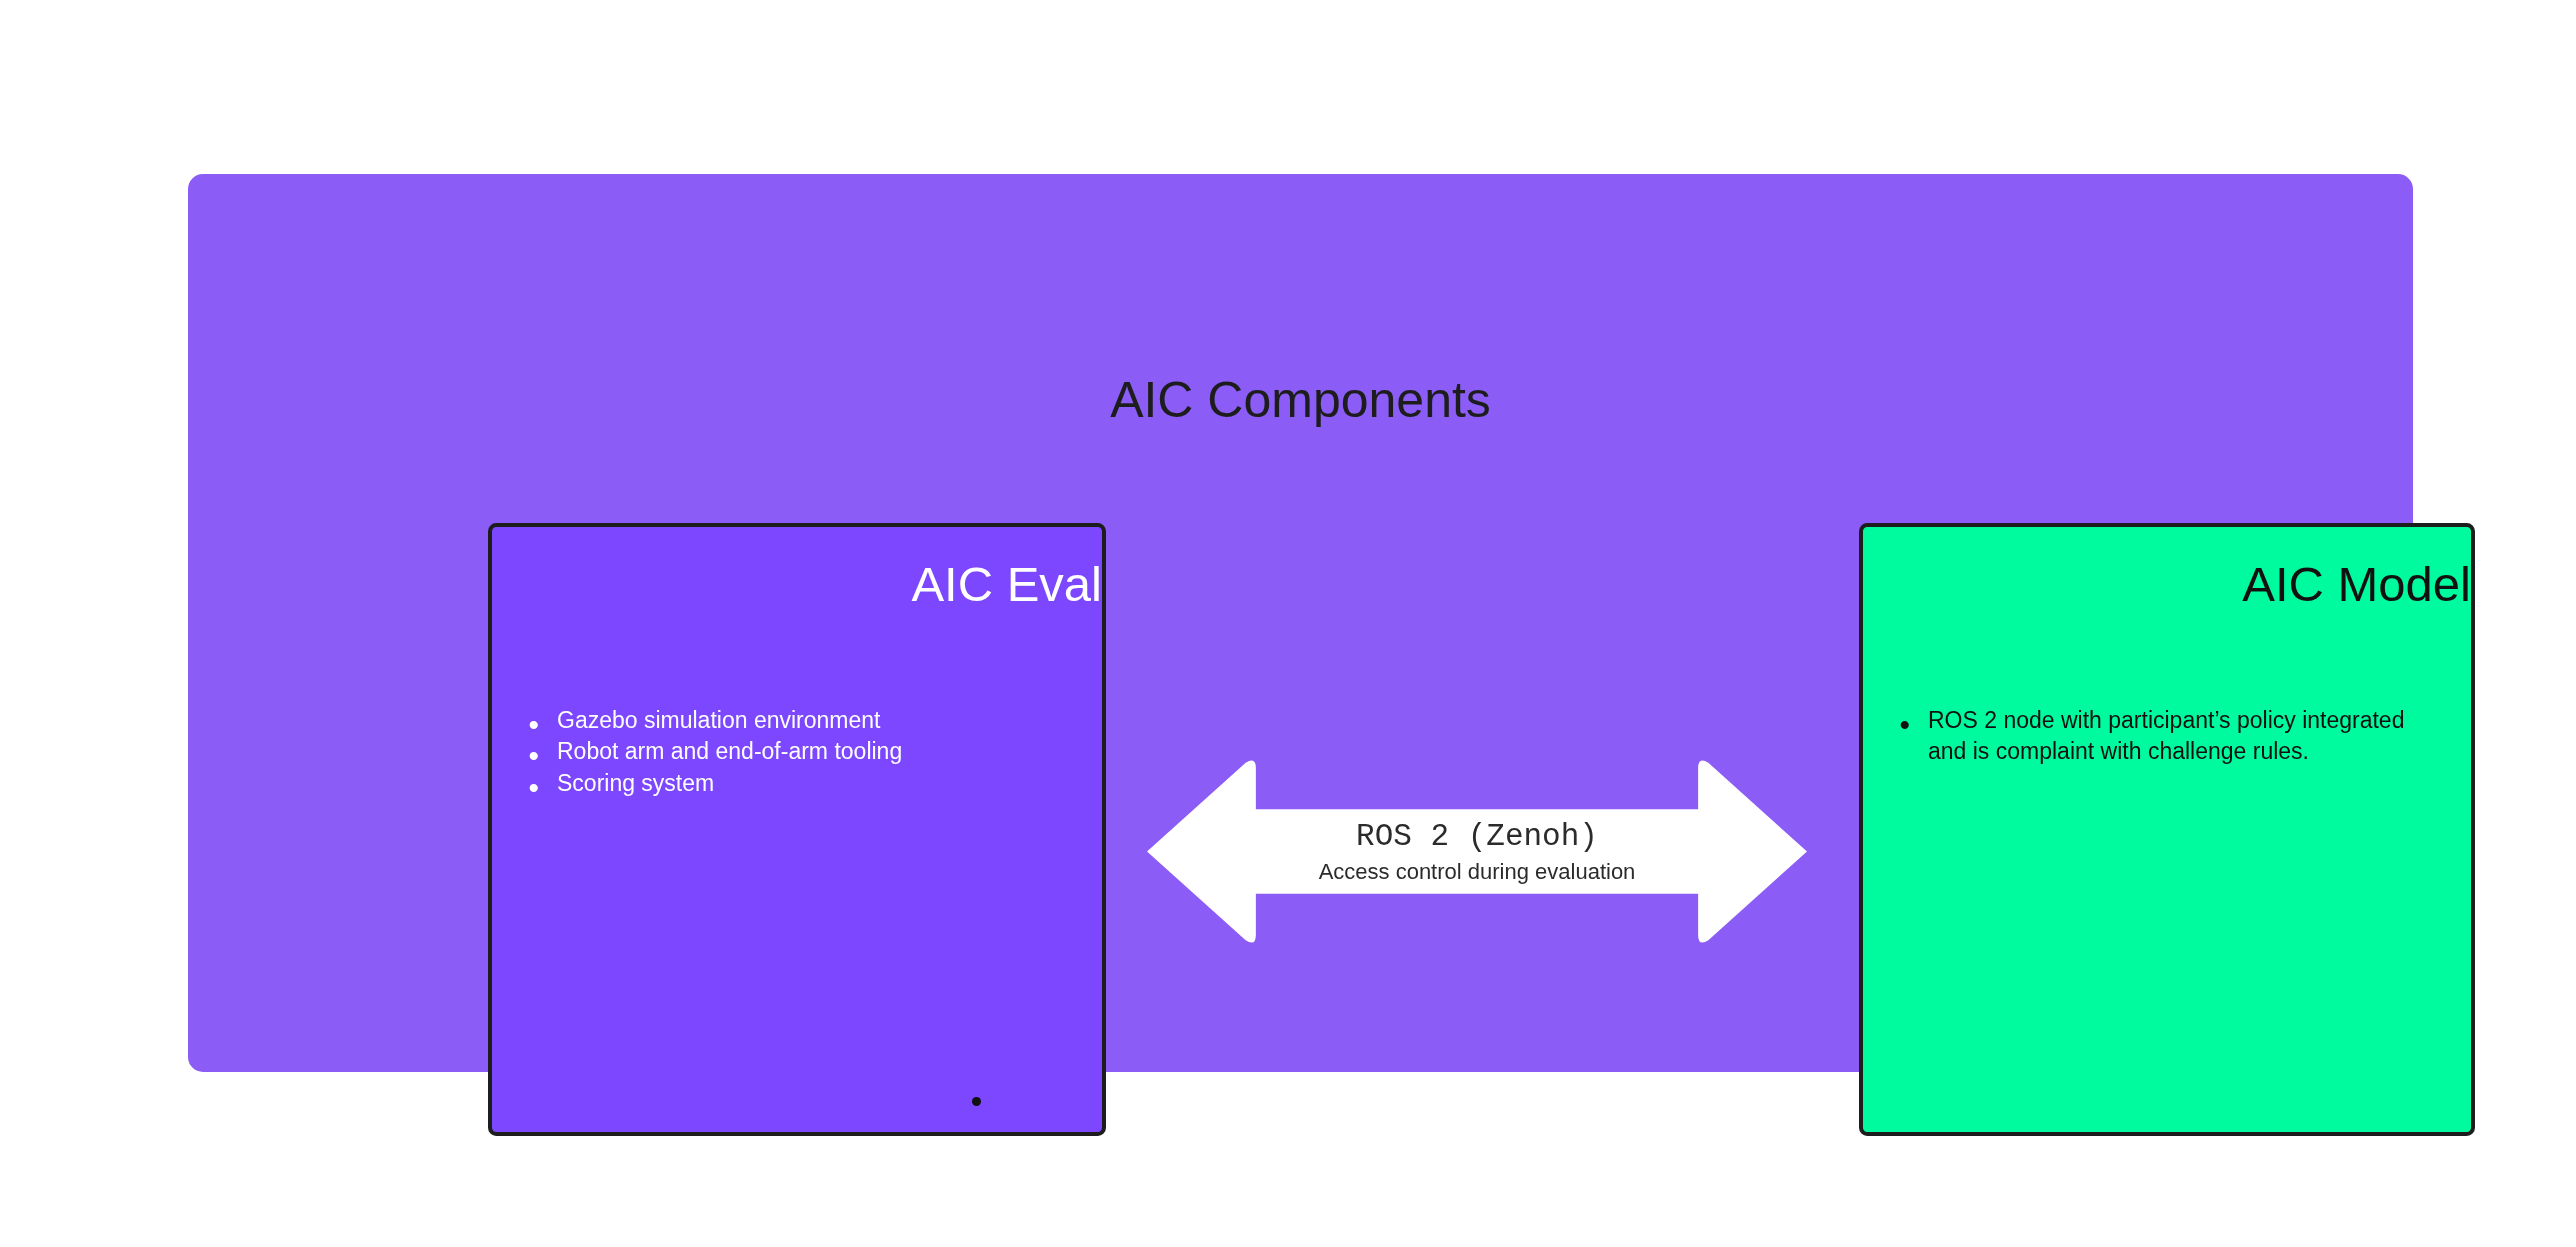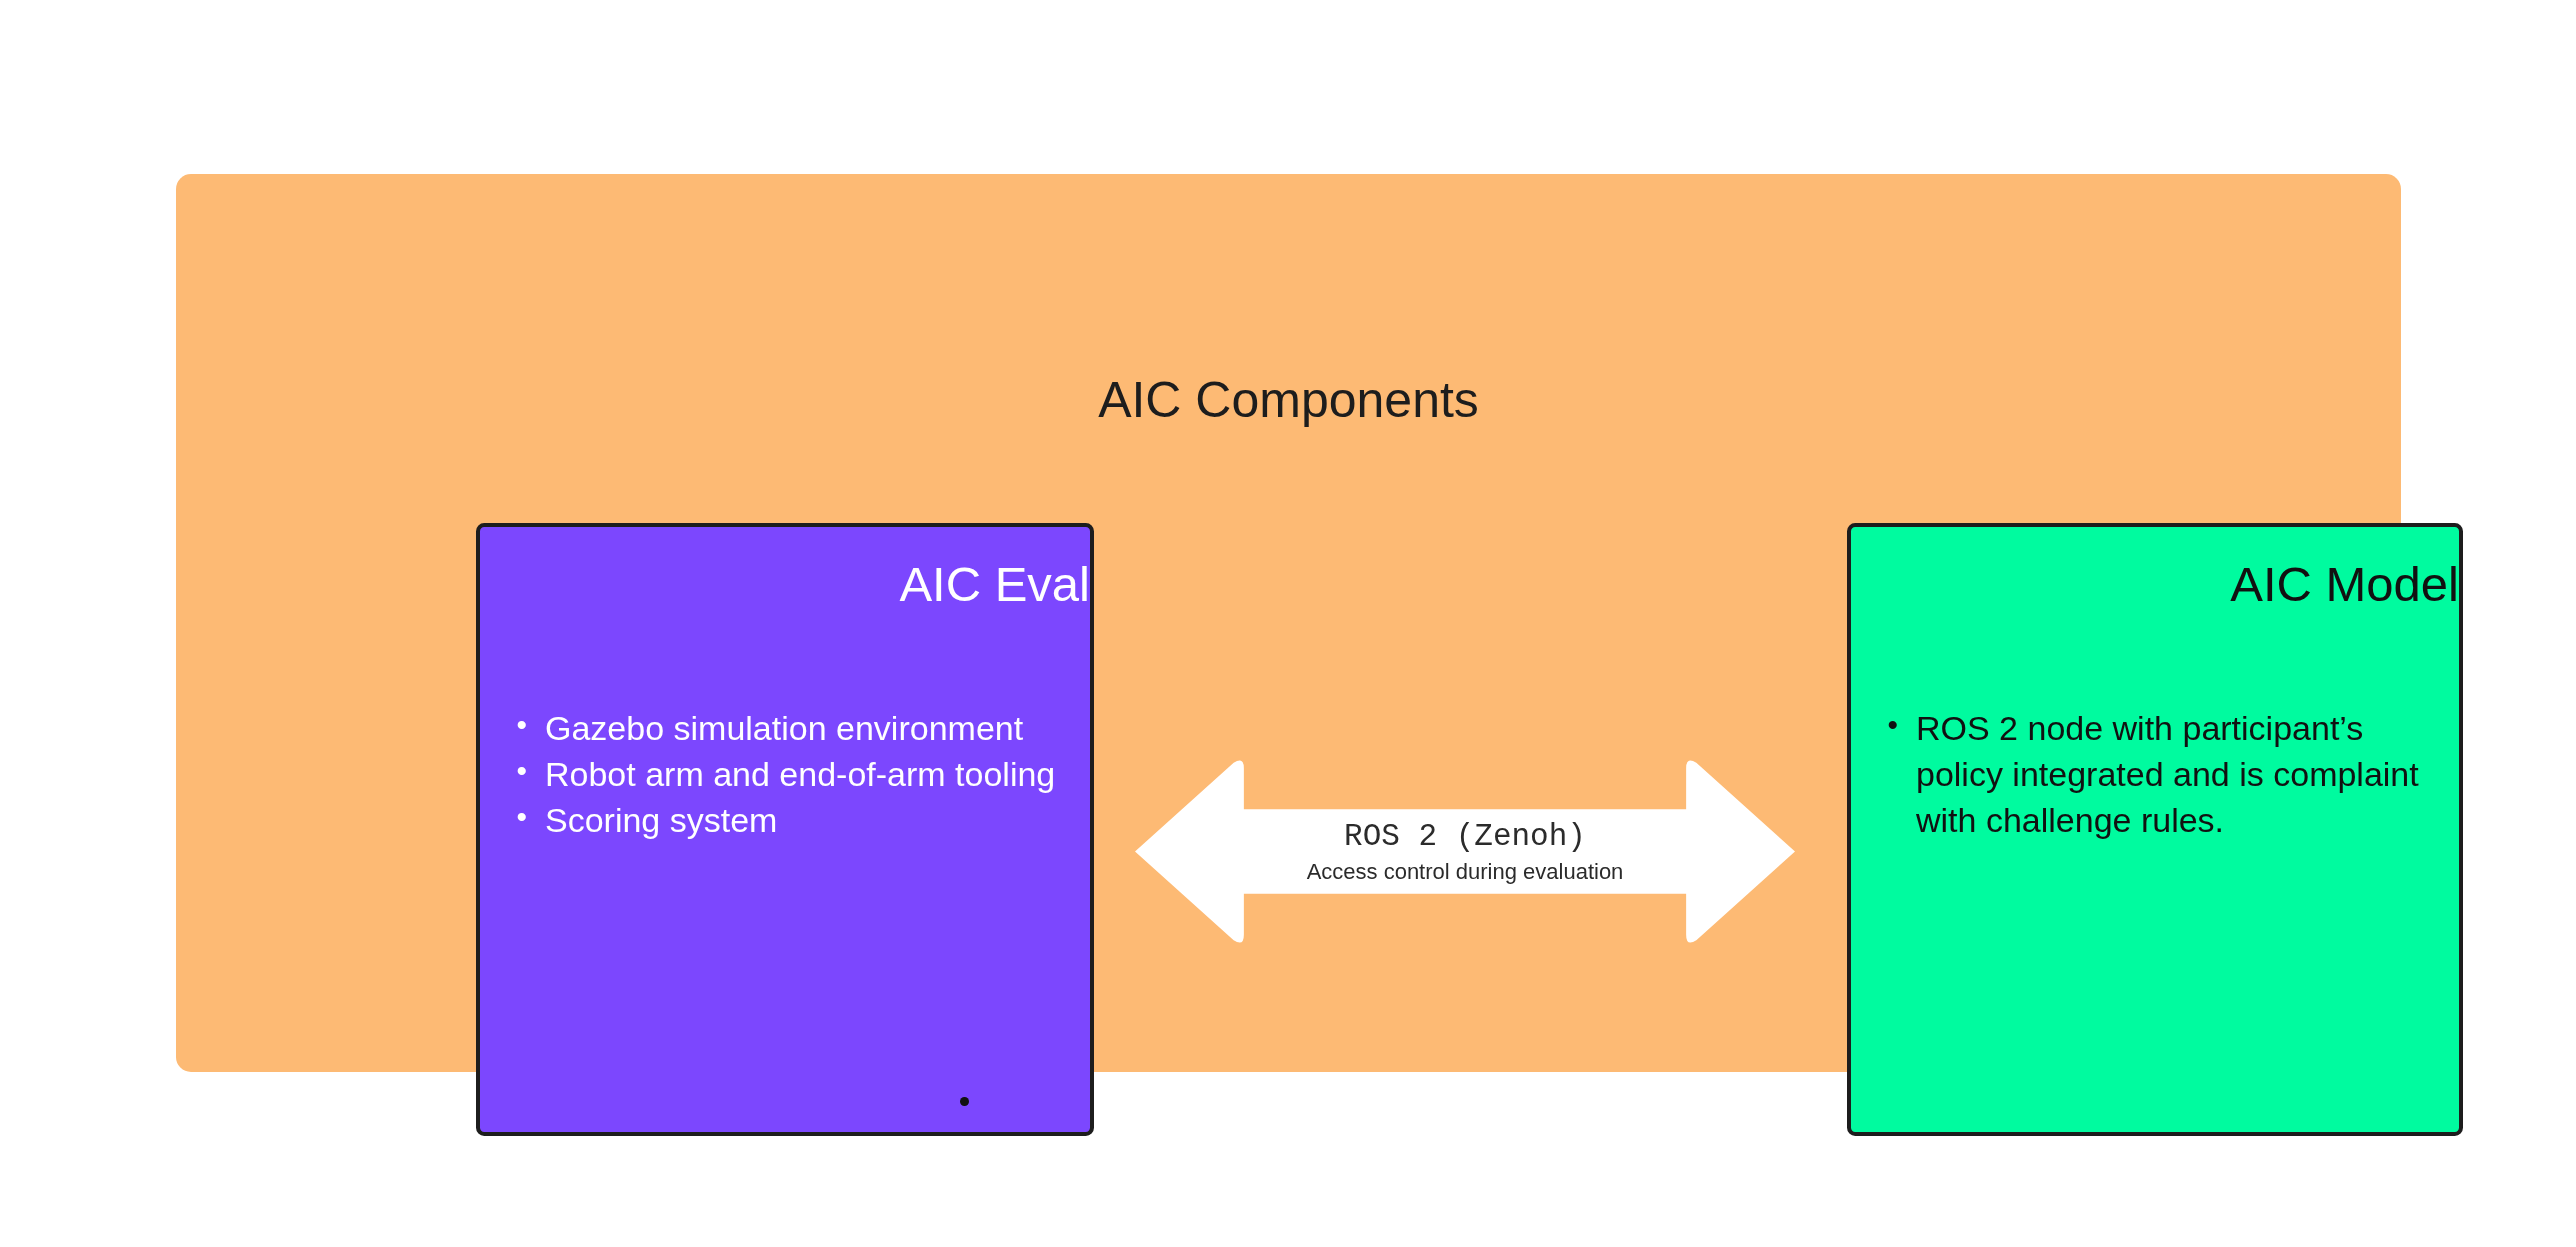--- a/index.html
+++ b/index.html
@@ -11,25 +11,25 @@
     width: 2576px;
     height: 1247px;
     font-family: "Liberation Sans", sans-serif;
     overflow: hidden;
     position: relative;
   }
 
   
   #panel {
     position: absolute;
-    left: 176px;
+    left: 188px;
     top: 174px;
     width: 2225px;
     height: 898px;
-    background: #fdba74;
+    background: #8b5cf6;
     border-radius: 15px;
     box-sizing: border-box;
   }
 
   
   #panel-title {
     position: absolute;
     left: 0;
     top: 201px;
     width: 100%;
@@ -80,21 +80,21 @@
     position: absolute;
     left: 0;
     right: 0;
   }
   #eval-list { top: 178px; padding-left: 31px; padding-right: 23px; }
   #model-list { top: 178px; padding-left: 31px; padding-right: 23px; }
 
   .card-list li {
     position: relative;
     padding-left: 34px;
-    font-size: 34px;
+    font-size: 23px;
     line-height: 1.36;
     margin-bottom: 0px;
   }
   .card-list li::before {
     content: "\2022";
     position: absolute;
     left: 5.4px;
     top: 0;
     font-size: 30px;
     line-height: 1.36;

